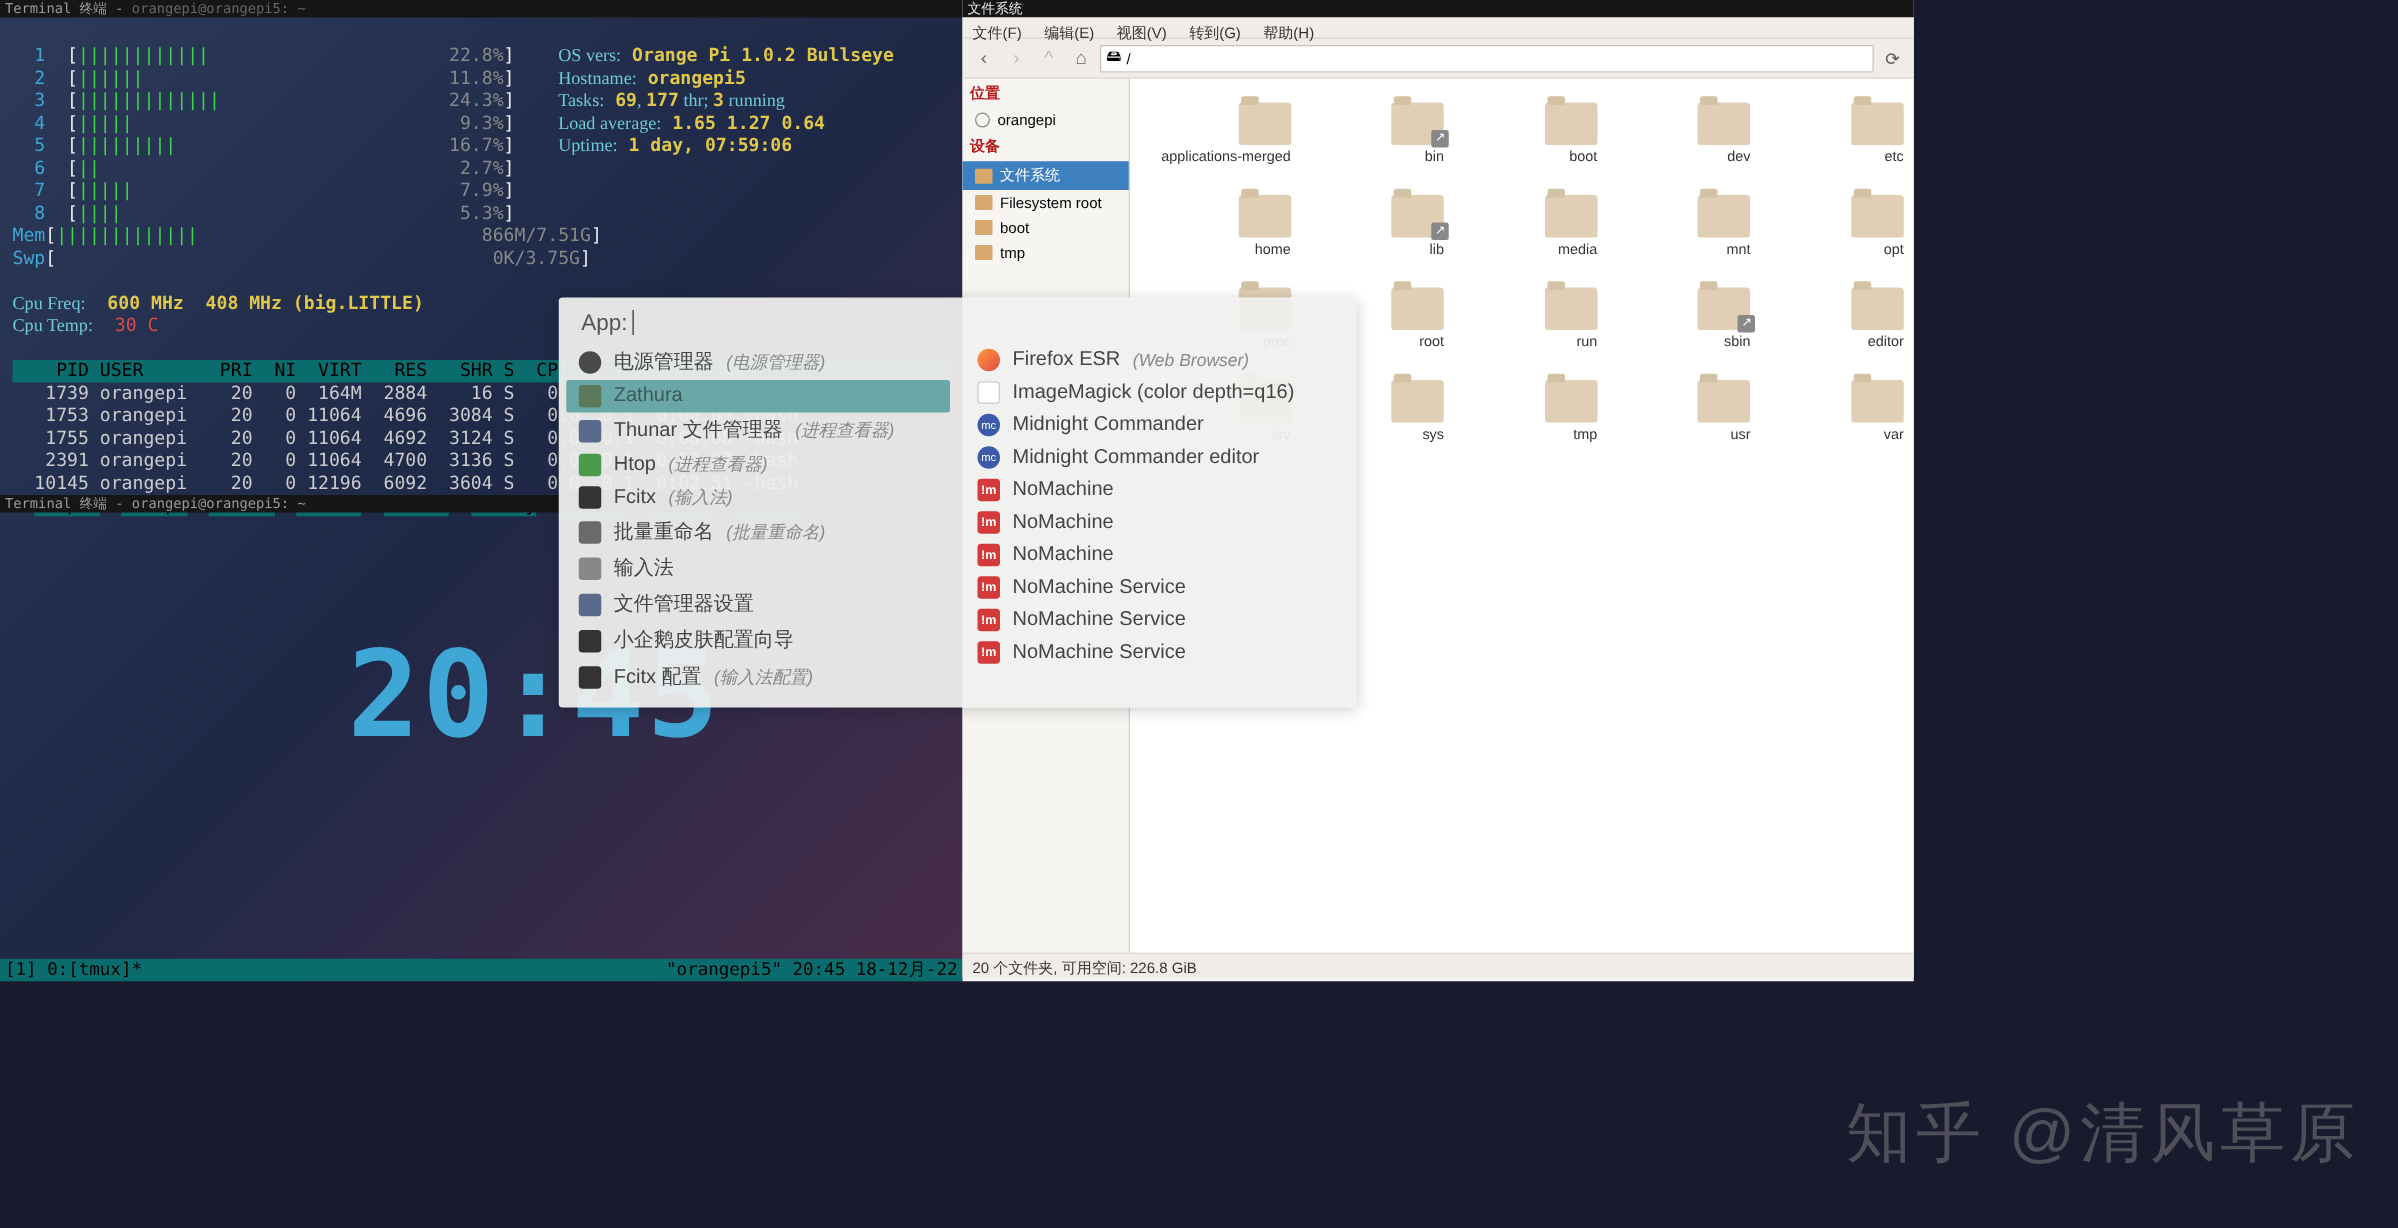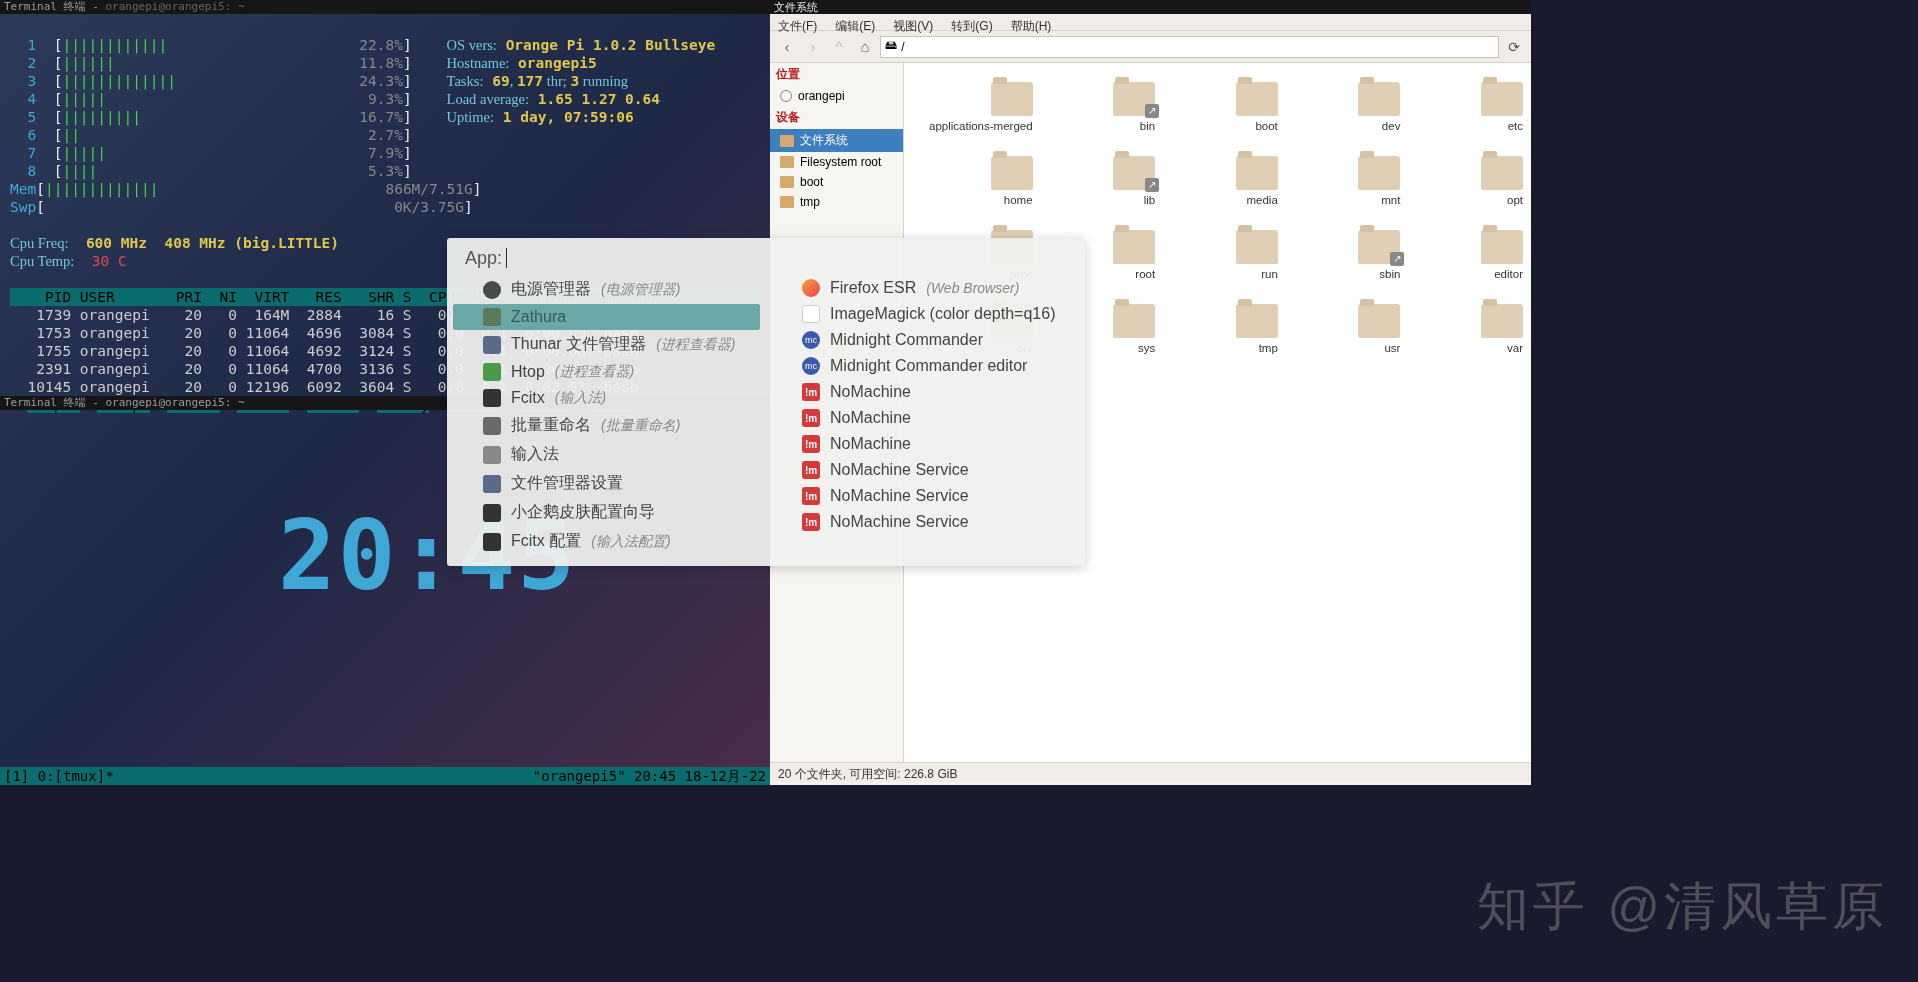--- a/index.html
+++ b/index.html
@@ -55,21 +55,21 @@
 
 
 .launcher { position:absolute; left:447px; top:238px; width:638px; background:rgba(240,240,238,0.94); border-radius:3px; box-shadow:0 2px 12px rgba(0,0,0,0.2); font-size:16px; padding-bottom:10px; }
 .launcher-input { padding:10px 18px 6px; font-size:18px; color:#555; }
 .launcher-input .cursor { border-left:1.5px solid #333; margin-left:4px; }
 .launcher-cols { display:flex; }
 .launcher-col { flex:1; }
 .app-item { padding:4px 16px; display:flex; align-items:center; gap:10px; cursor:pointer; color:#444; }
 .app-item.sel { background:#6aa8a8; color:#3a5a5a; border-radius:2px; margin:0 6px; padding-left:10px; }
 .app-item .sub { color:#888; font-style:italic; font-size:14px; }
-.app-ico { width:18px; height:18px; display:inline-flex; align-items:center; justify-content:center; font-size:13px; border-radius:3px; flex-shrink:0;margin-left:20px; }
+.app-ico { width:18px; height:18px; display:inline-flex; align-items:center; justify-content:center; font-size:13px; border-radius:3px; flex-shrink:0; }
 .ico-zathura { background:#5a7a5a; color:#fff; }
 .ico-power { background:#4a4a4a; color:#fff; border-radius:50%; }
 .ico-thunar { background:#5a6a8a; color:#fff; }
 .ico-htop { background:#4a9a4a; color:#fff; }
 .ico-fcitx { background:#333; color:#fff; }
 .ico-rename { background:#6a6a6a; color:#fff; }
 .ico-input { background:#888; color:#fff; }
 .ico-firefox { background:linear-gradient(135deg,#ff9a3a,#e04a4a); border-radius:50%; }
 .ico-imagick { background:#fff; border:1px solid #ccc; }
 .ico-mc { background:#3a5aaa; color:#fff; border-radius:50%; font-size:9px; }

